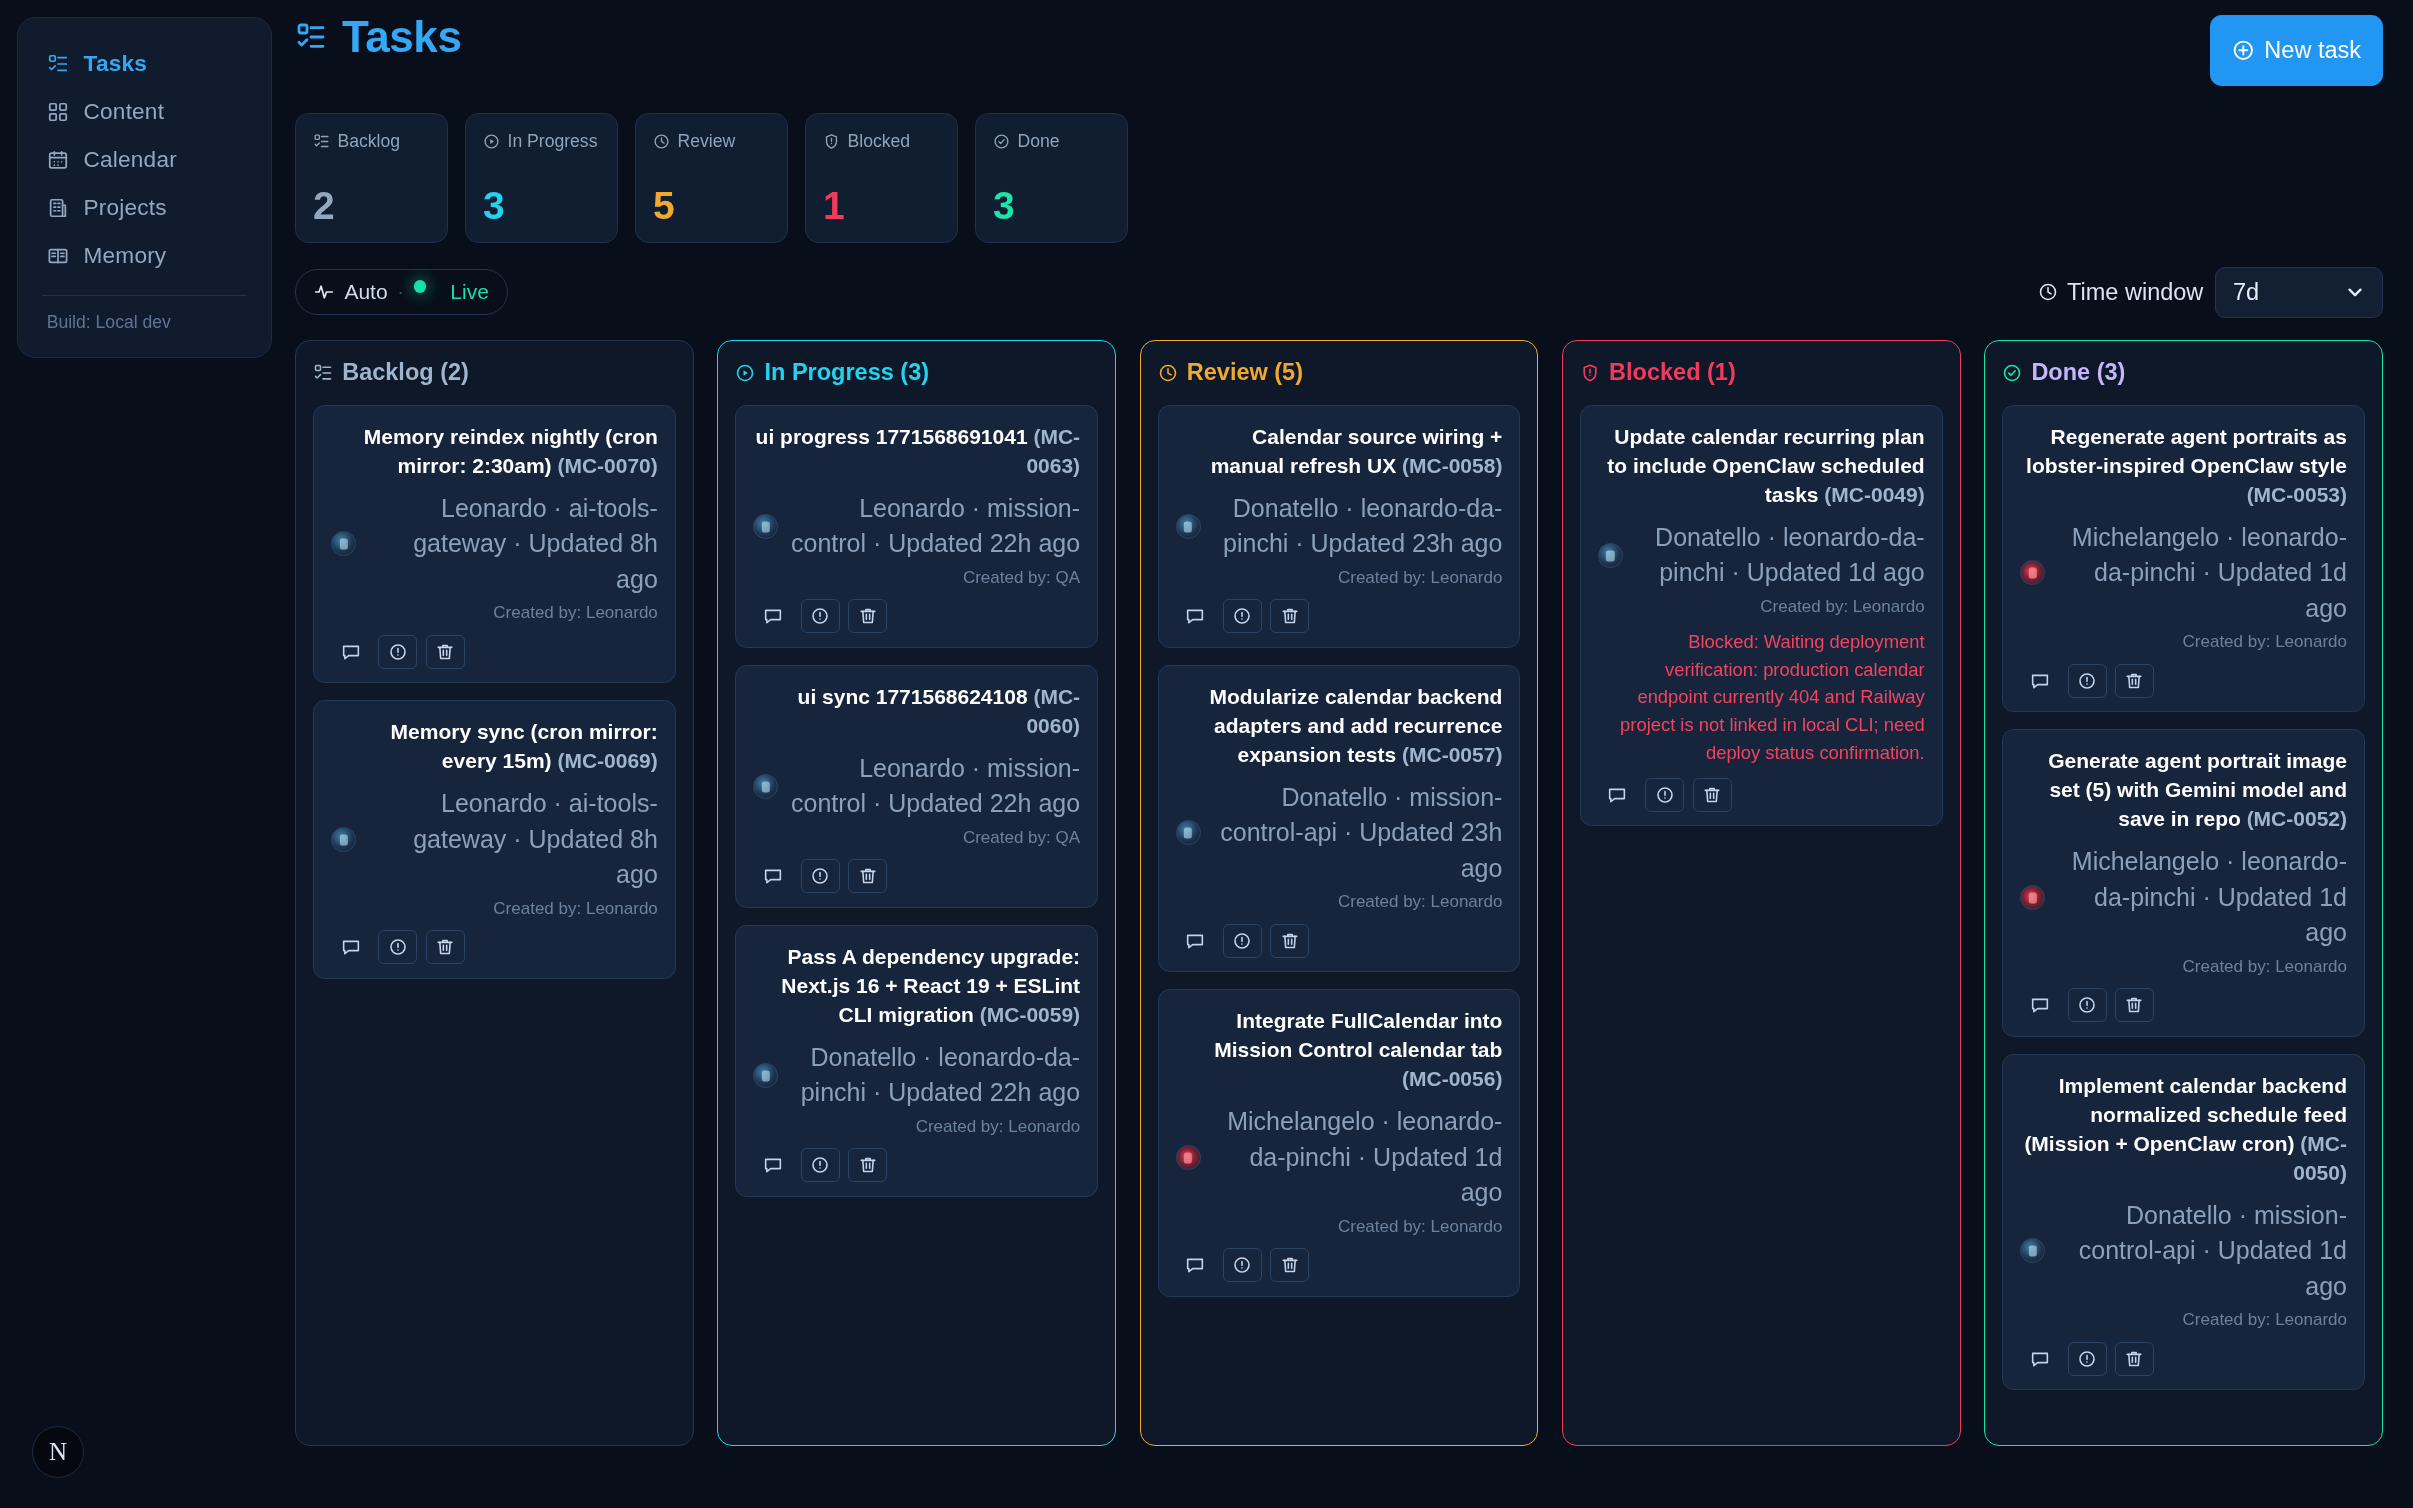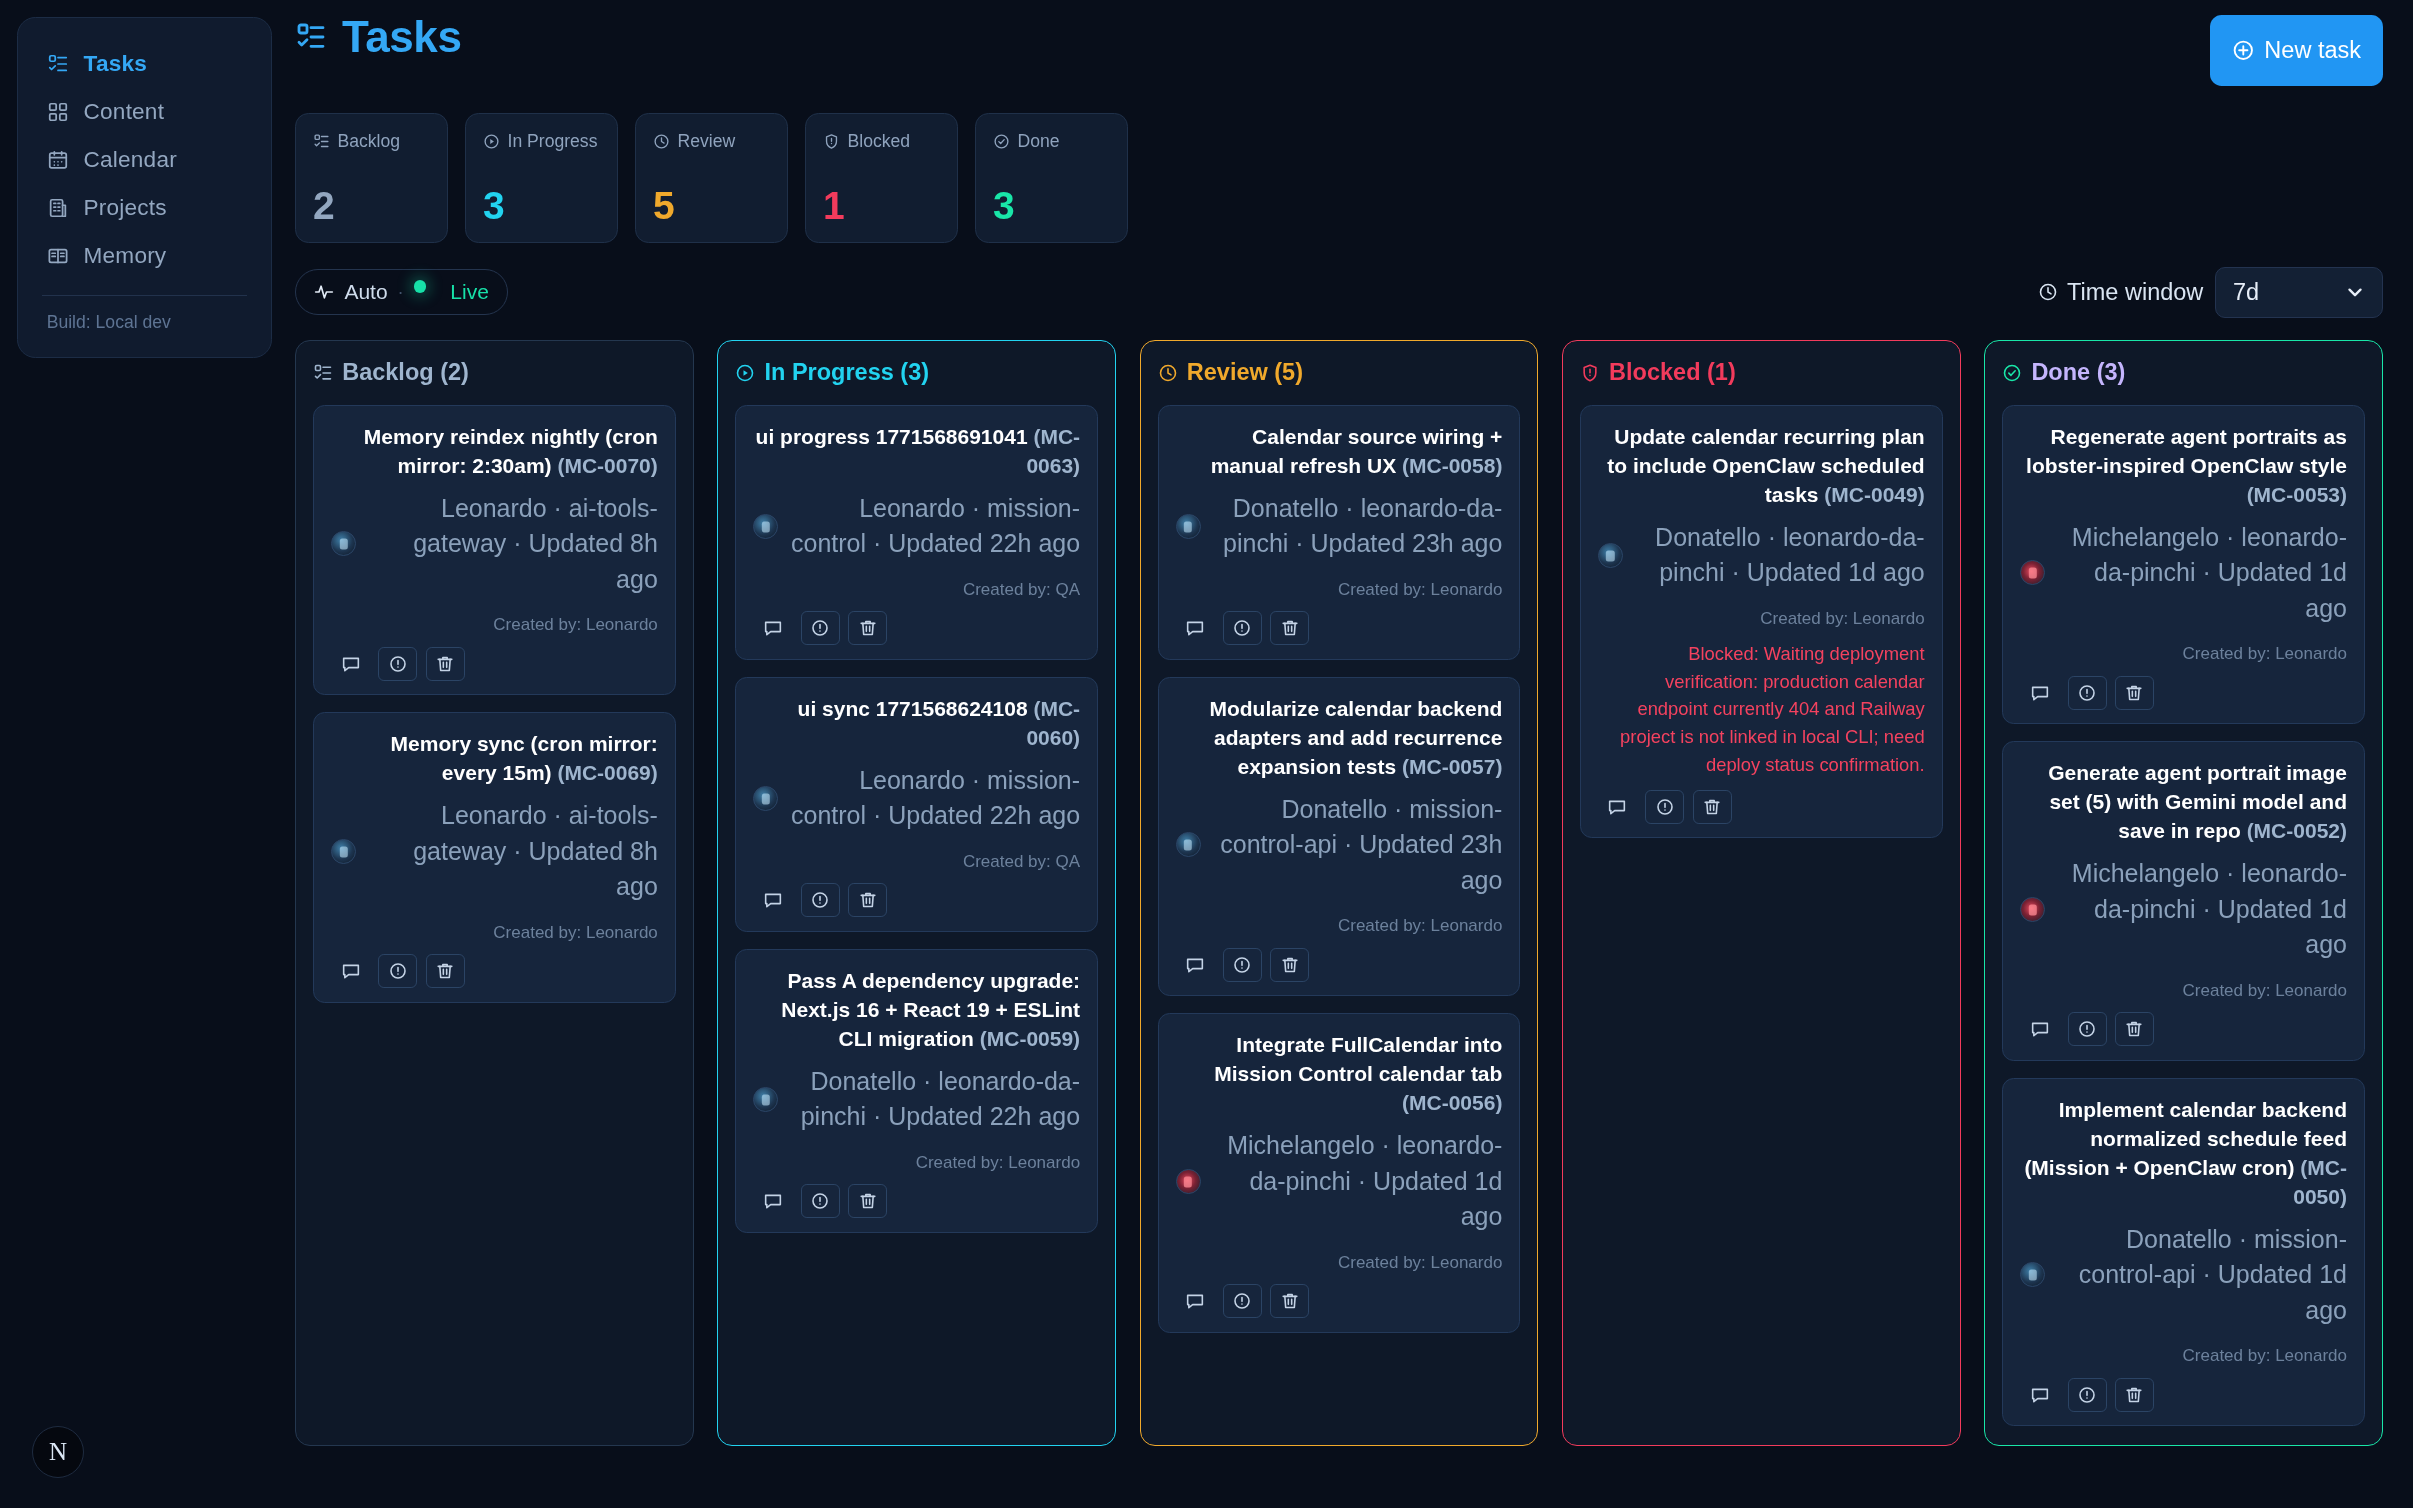--- a/index.html
+++ b/index.html
@@ -119,21 +119,21 @@
     border: 0.8px solid #2b4668; position: relative; overflow: hidden;
   }
   .avatar.red { background: radial-gradient(circle at 45% 45%, #e8495f 0%, #7a2133 45%, #141d2c 100%); }
   .avatar::after {
     content: ""; position: absolute; left: 50%; top: 52%;
     width: 8.4px; height: 11px; transform: translate(-50%,-50%);
     background: rgba(200,235,255,.55); border-radius: 2.5px;
   }
   .avatar.red::after { background: rgba(255,140,150,.75); }
   .meta-text { color: #8ba1bb; font-size: 25px; line-height: 1.42; }
-  .created-by { color: #6c819c; font-size: 17px; margin-top: 18px; }
+  .created-by { color: #6c819c; font-size: 17px; margin-top: 6px; }
   .blocked-note { color: #f4425f; font-size: 18.4px; line-height: 1.5; margin-top: 11.7px; }
 
   .card-actions { display: flex; gap: 8.4px; margin-top: 11.7px; }
   .act-btn {
     width: 39px; height: 34px; border-radius: 5.9px;
     border: 0.8px solid transparent; background: transparent;
     display: flex; align-items: center; justify-content: center; cursor: pointer;
   }
   .act-btn.bordered { border-color: #2c4straight; border-color: #2c4straight; border-color: #2b4465; }
   .act-btn svg { width: 20px; height: 20px; display: block; }

